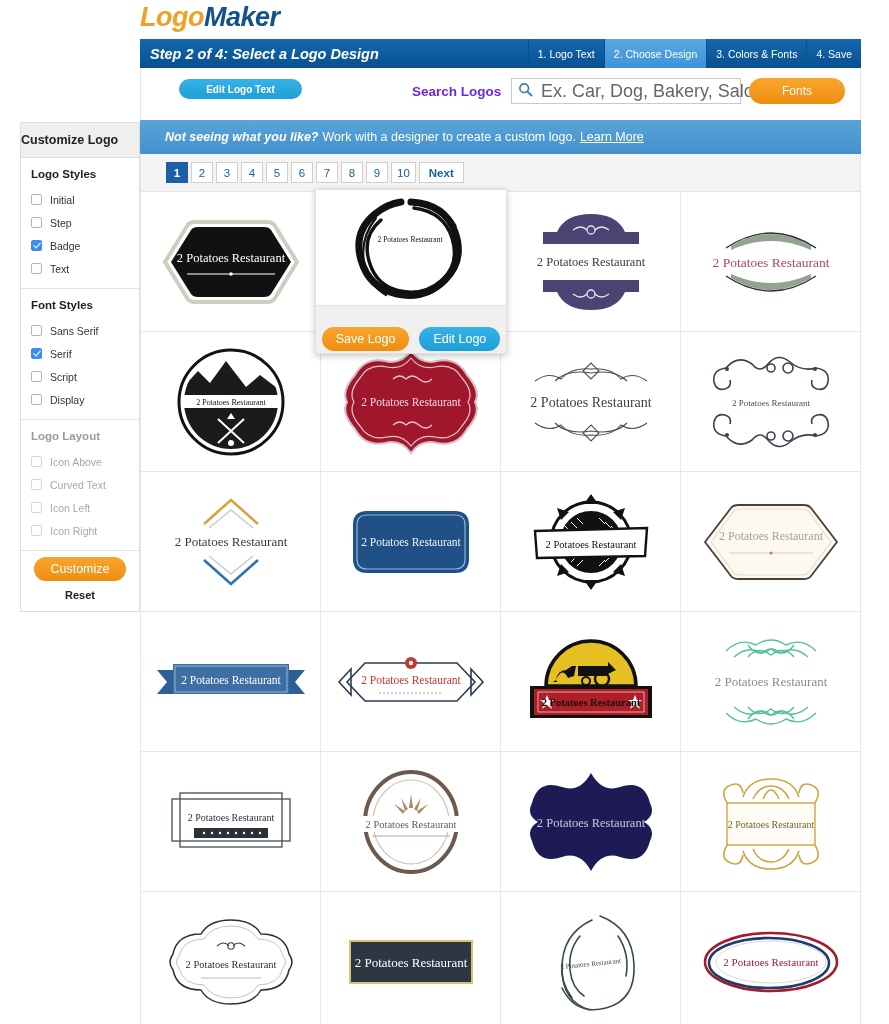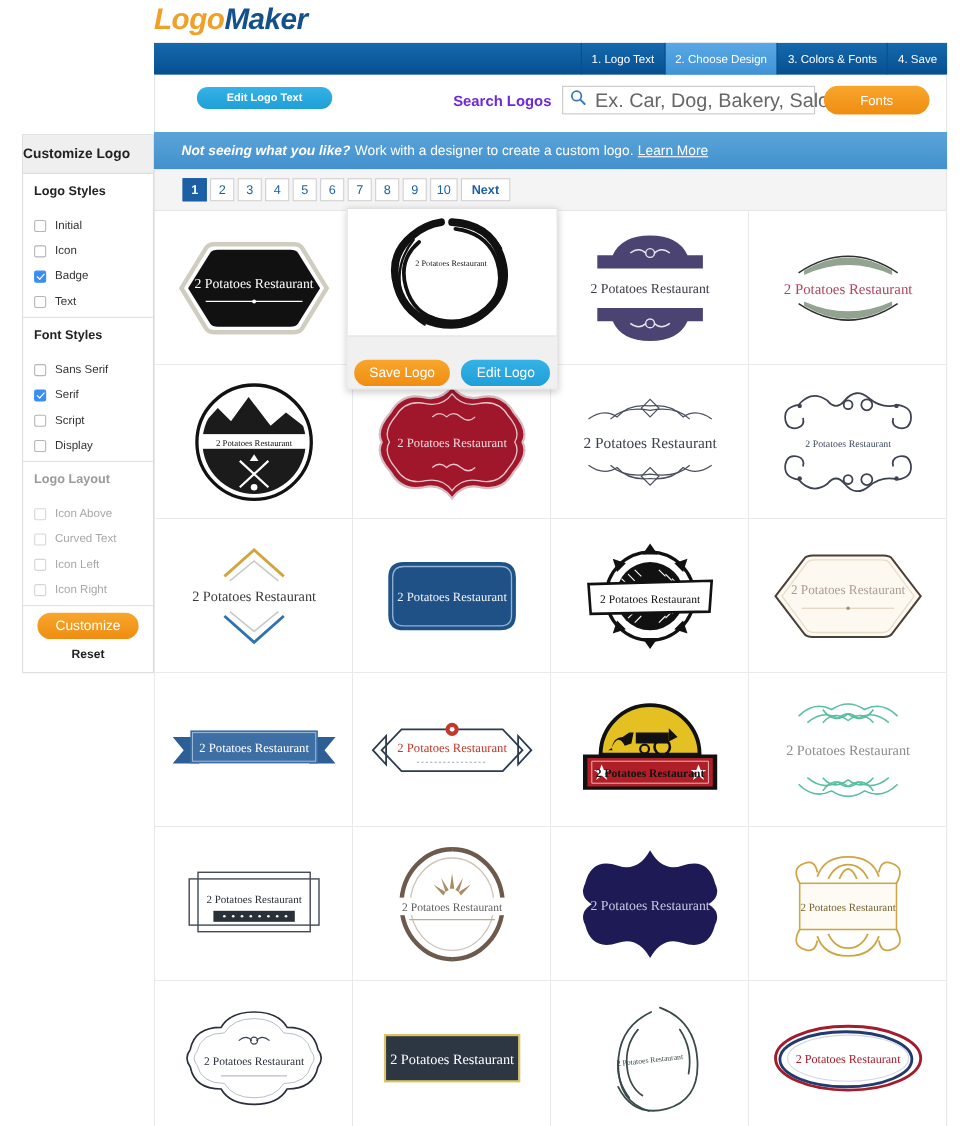--- a/index.html
+++ b/index.html
@@ -78,21 +78,21 @@
   
   .sidebar { position:absolute; left:20px; top:122px; width:120px;
              border:1px solid #dddddd; background:#fff; }
   .sb-head { height:35px; background:#efefef; border-bottom:1px solid #dddddd;
              display:flex; align-items:center; 
              font-size:12.5px; font-weight:bold; color:#222; }
   .sb-sec { padding:10px 0 8px 10px; border-bottom:1px solid #e2e2e2; }
   .sb-sec:last-of-type { border-bottom:none; }
   .sb-title { font-size:11.5px; font-weight:bold; color:#222; margin-bottom:8px; }
   .sb-title.dim { color:#9b9b9b; }
-  .sb-opt { display:flex; align-items:flex-end; height:23px; cursor:pointer; }
+  .sb-opt { display:flex; align-items:center; height:23px; cursor:pointer; }
   .cbx { width:11px; height:11px; border:1px solid #b5b5b5; border-radius:2px;
          background:#fff; margin-right:8px; flex:0 0 auto; position:relative; }
   .cbx.checked { background:#3b8ef0; border-color:#3b8ef0; }
   .cbx.checked:after { content:""; position:absolute; left:3px; top:0px;
          width:3px; height:6px; border:solid #fff; border-width:0 1.6px 1.6px 0;
          transform:rotate(42deg); }
   .cbx.dim { border-color:#d6d6d6; }
   .sb-opt span { font-size:10.5px; color:#333; }
   .sb-opt.dim span { color:#a8a8a8; }
   .sb-actions { padding:6px 0 10px; text-align:center; }
@@ -130,20 +130,21 @@
 </head>
 <body>
 
 <div class="page">
 
   <div class="brand">
     <span class="b1">Logo</span><span class="b2">Maker</span>
   </div>
 
   <div class="stepbar">
+    <div class="steptitle">Step 2 of 4: Select a Logo Design</div>
     <div class="steptabs">
       <div class="steptab">1. Logo Text</div>
       <div class="steptab active">2. Choose Design</div>
       <div class="steptab">3. Colors &amp; Fonts</div>
       <div class="steptab">4. Save</div>
     </div>
   </div>
 
   <div class="toolbar">
     <div class="editlogotext">Edit Logo Text</div>
@@ -184,21 +185,21 @@
     <div class="sb-head">Customize Logo</div>
 
     <div class="sb-sec">
       <div class="sb-title">Logo Styles</div>
       <div class="sb-opt">
         <span class="cbx"></span>
         <span>Initial</span>
       </div>
       <div class="sb-opt">
         <span class="cbx"></span>
-        <span>Icon</span>
+        <span>Step</span>
       </div>
       <div class="sb-opt">
         <span class="cbx checked"></span>
         <span>Badge</span>
       </div>
       <div class="sb-opt">
         <span class="cbx"></span>
         <span>Text</span>
       </div>
     </div>

